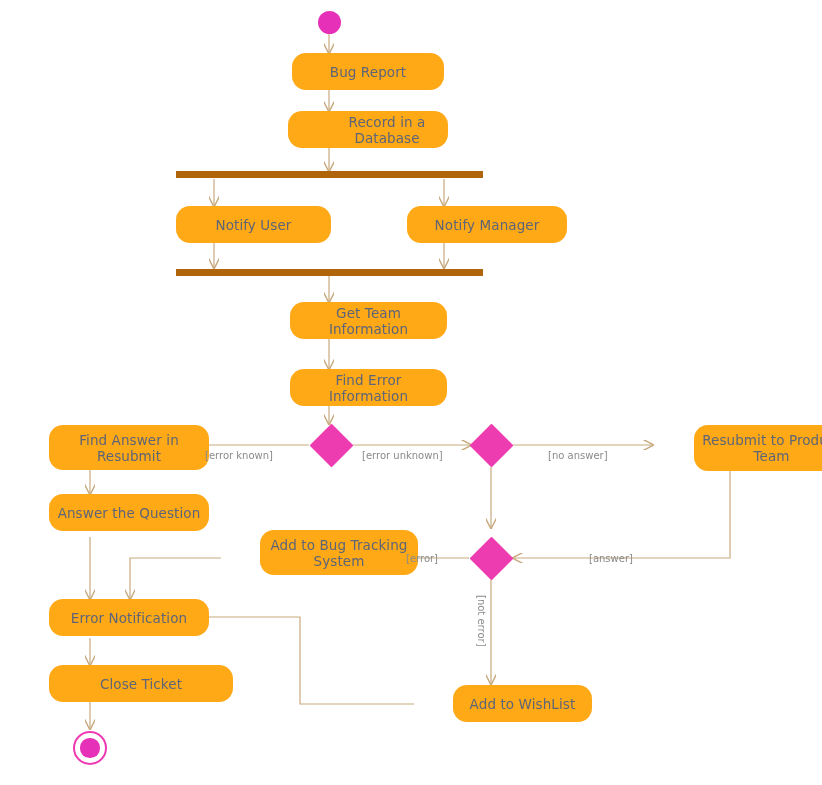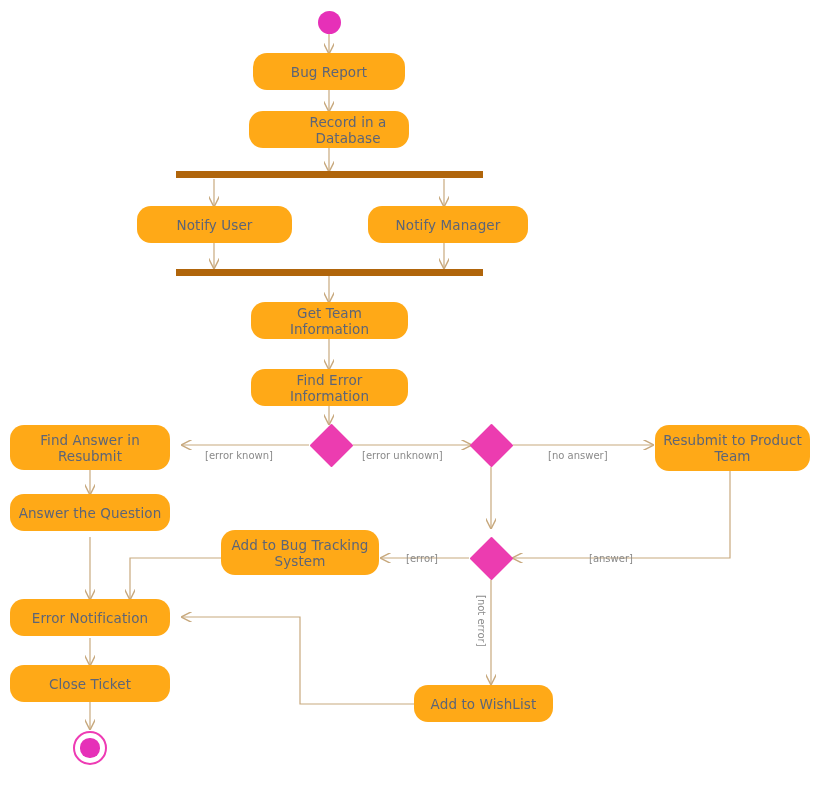--- a/index.html
+++ b/index.html
@@ -33,20 +33,21 @@
     border-radius: 14px;
     color: #5D6577;
     font-size: 13.5px;
     line-height: 16px;
     display: flex;
     align-items: center;
     justify-content: center;
     text-align: center;
     padding: 2px 8px;
     letter-spacing: 0.1px;
+    margin-left: 39px;
   }
   .bar {
     position: absolute;
     background: #B0650B;
     height: 7px;
     border-radius: 0px;
   }
   .diamond {
     position: absolute;
     background: #EC3CB0;
@@ -196,21 +197,21 @@
   </div>
 
   <div class="node" style="left:221px; top:530px; width:158px; height:45px;">
     <span>Add to Bug Tracking System</span>
   </div>
 
   <div class="node" style="left:10px; top:599px; width:160px; height:37px;">
     <span>Error Notification</span>
   </div>
 
-  <div class="node" style="left:10px; top:665px; width:160px; height:37px;">
+  <div class="node" style="left:10px; top:665px; width:184px; height:37px;">
     <span>Close Ticket</span>
   </div>
 
   <div class="node" style="left:414px; top:685px; width:139px; height:37px;">
     <span>Add to WishList</span>
   </div>
 
   <div class="end-node" style="left:73px; top:731px; width:34px; height:34px;">
     <div class="inner"></div>
   </div>

